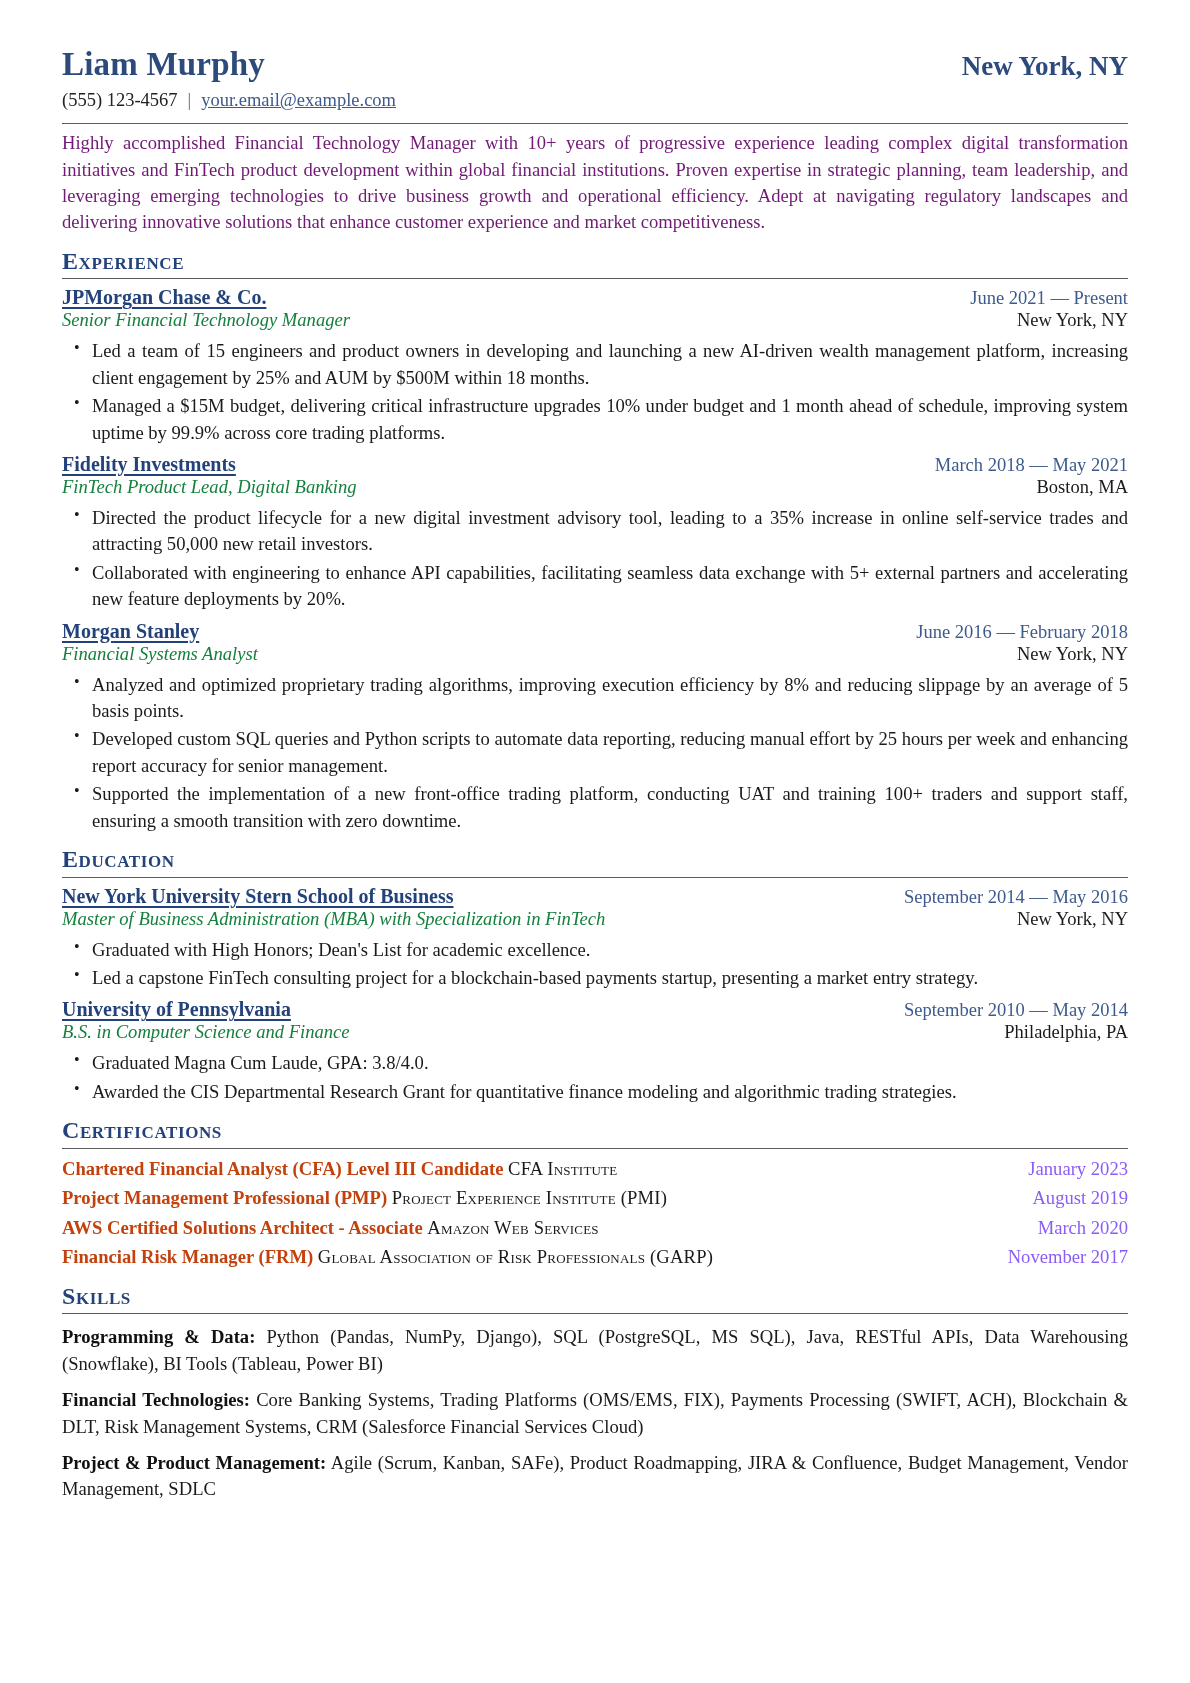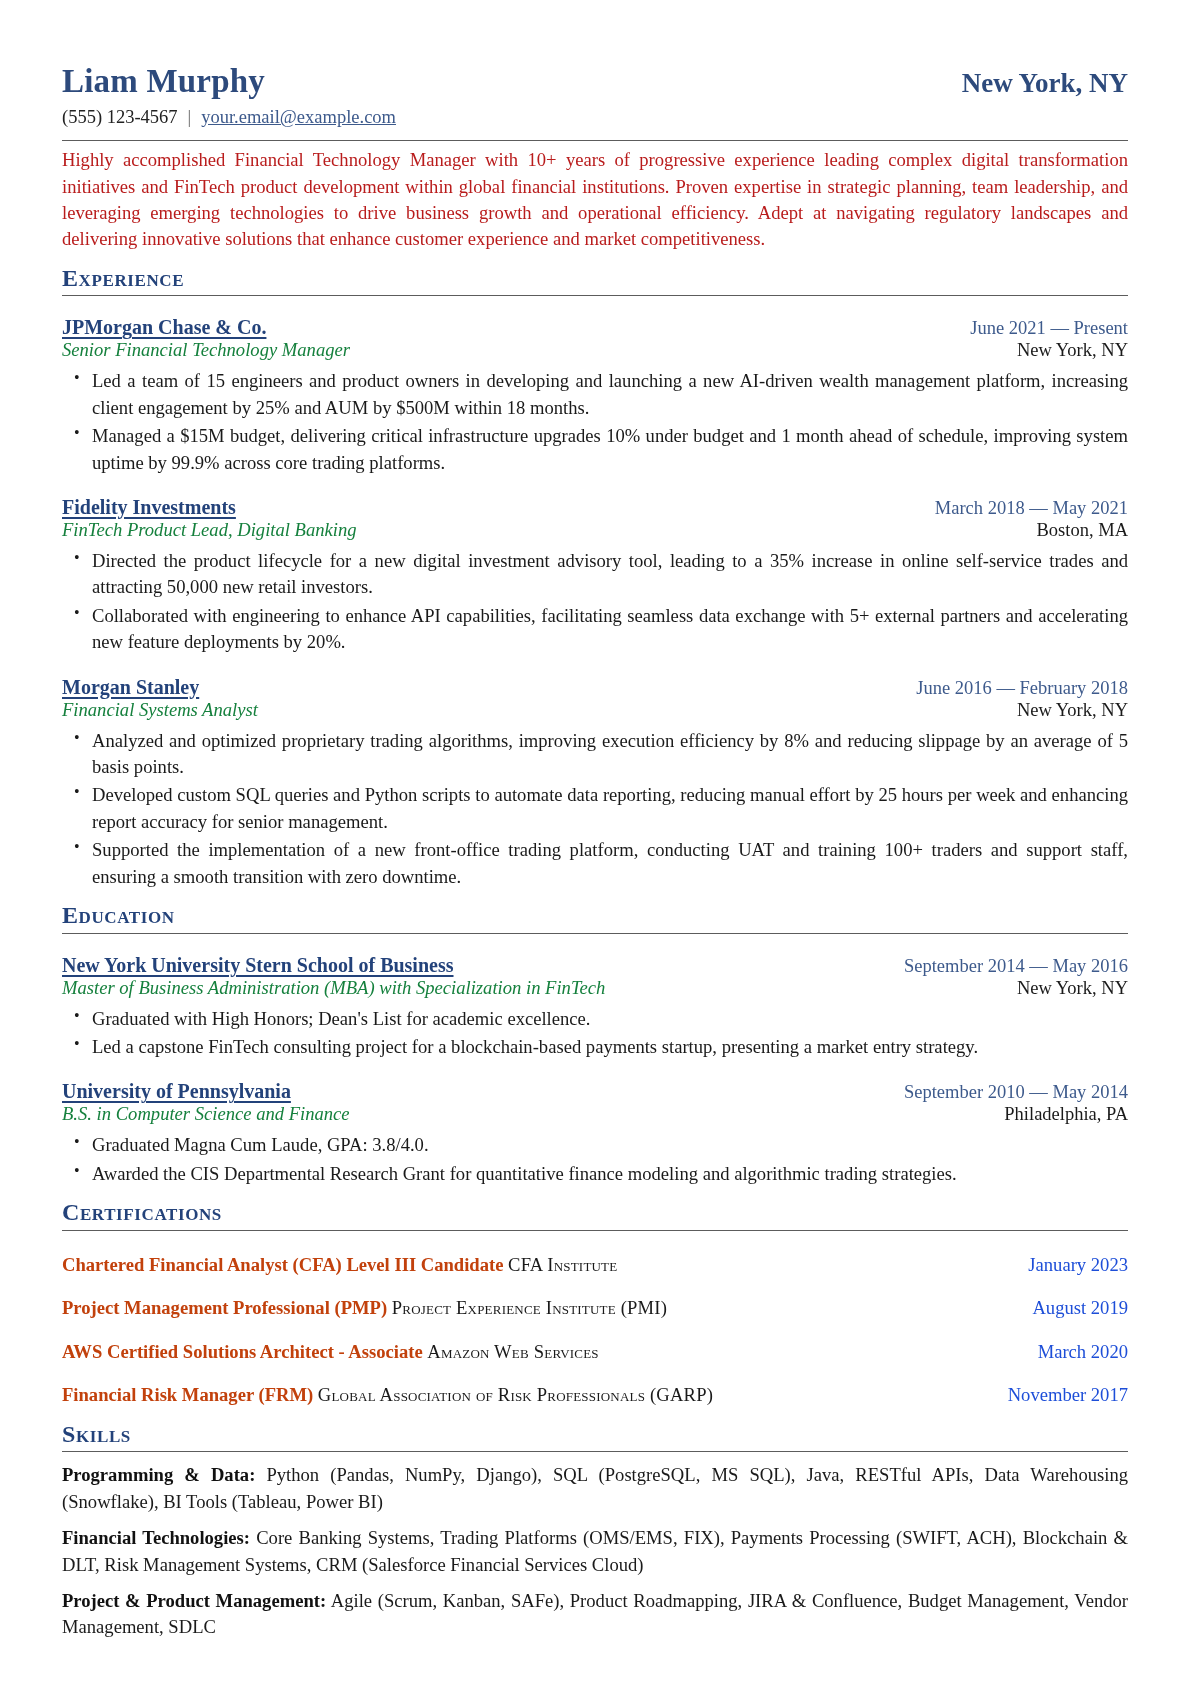--- a/index.html
+++ b/index.html
@@ -11,21 +11,21 @@
     width: 1190px;
     min-height: 1683px;
     font-family: "Liberation Serif", "DejaVu Serif", serif;
     color: #1a1a1a;
     -webkit-font-smoothing: antialiased;
   }
   .page {
     width: 1190px;
     min-height: 1683px;
     box-sizing: border-box;
-    padding: 63px 62px 40px 62px;
+    padding: 46px 62px 40px 62px;
     background: #ffffff;
   }
 
   
   .header {
     display: flex;
     align-items: baseline;
     justify-content: space-between;
     margin-bottom: 6px;
   }
@@ -79,28 +79,28 @@
     border-top: 1.6px solid #5c5c5c;
     margin: 2px 0 6px 0;
   }
 
   
   .body-text {
     font-size: 18.6px;
     line-height: 1.42;
     text-align: justify;
     text-justify: inter-word;
-    color: #b91c1c;
+    color: #701a75;
     margin: 2px 0 2px 0;
     hyphens: auto;
   }
 
   
   .entry {
-    margin-top: 20px;
+    margin-top: 7px;
     font-family: Liberation Serif, serif;
   }
   .entry-row {
     display: flex;
     justify-content: space-between;
     align-items: baseline;
     gap: 16px;
   }
   .org {
     font-size: 20px;
@@ -160,23 +160,22 @@
     line-height: 1.48;
   }
   .cert-main { flex: 1 1 auto; }
   .cert-name { font-weight: bold; color: #c2410c; }
   .cert-issuer {
     font-variant: small-caps;
     color: #1a1a1a;
     letter-spacing: 0.2px;
   }
   .cert-date {
-    color: #1d4ed8;
+    color: #8b5cf6;
     white-space: nowrap;
-    margin-top: 14px;
   }
 
   
   .skill-group {
     font-size: 18.6px;
     line-height: 1.42;
     text-align: justify;
     text-justify: inter-word;
     margin: 10px 0 0 0;
   }

